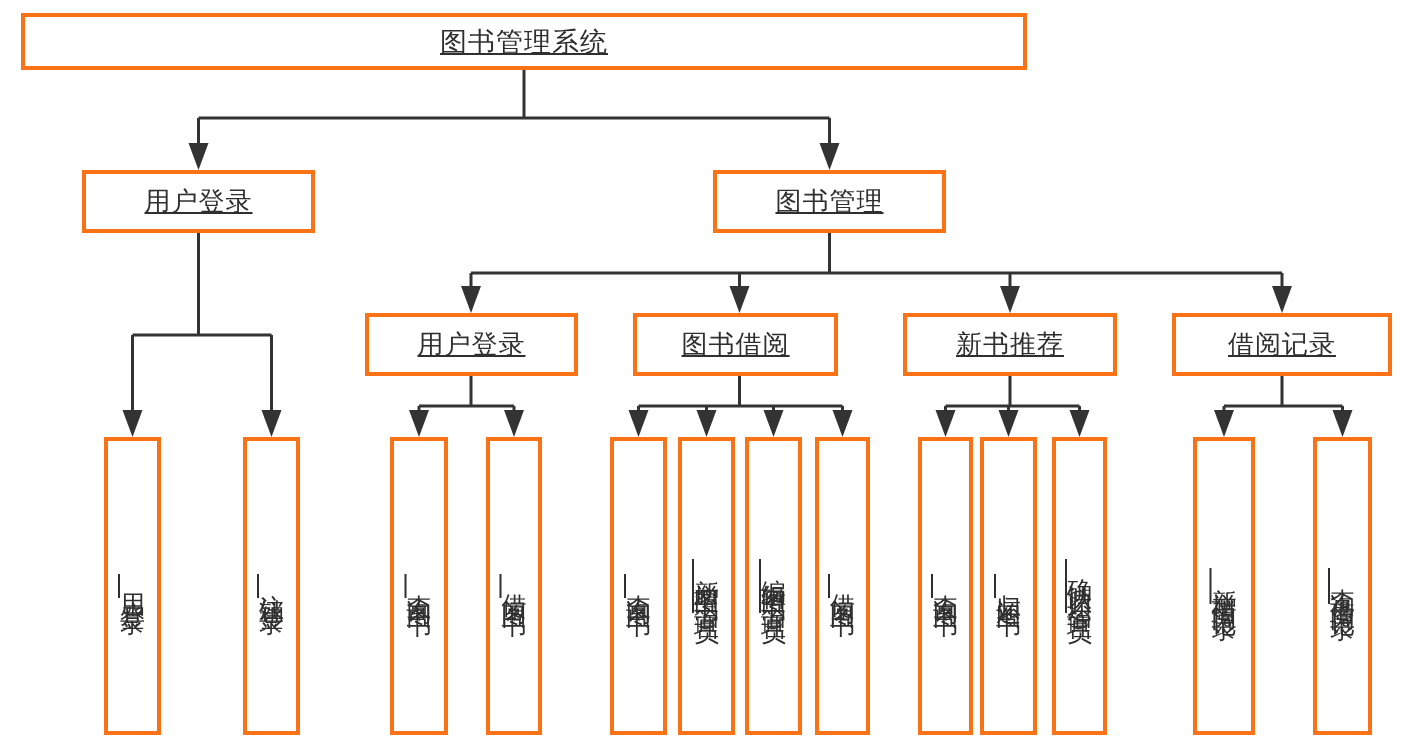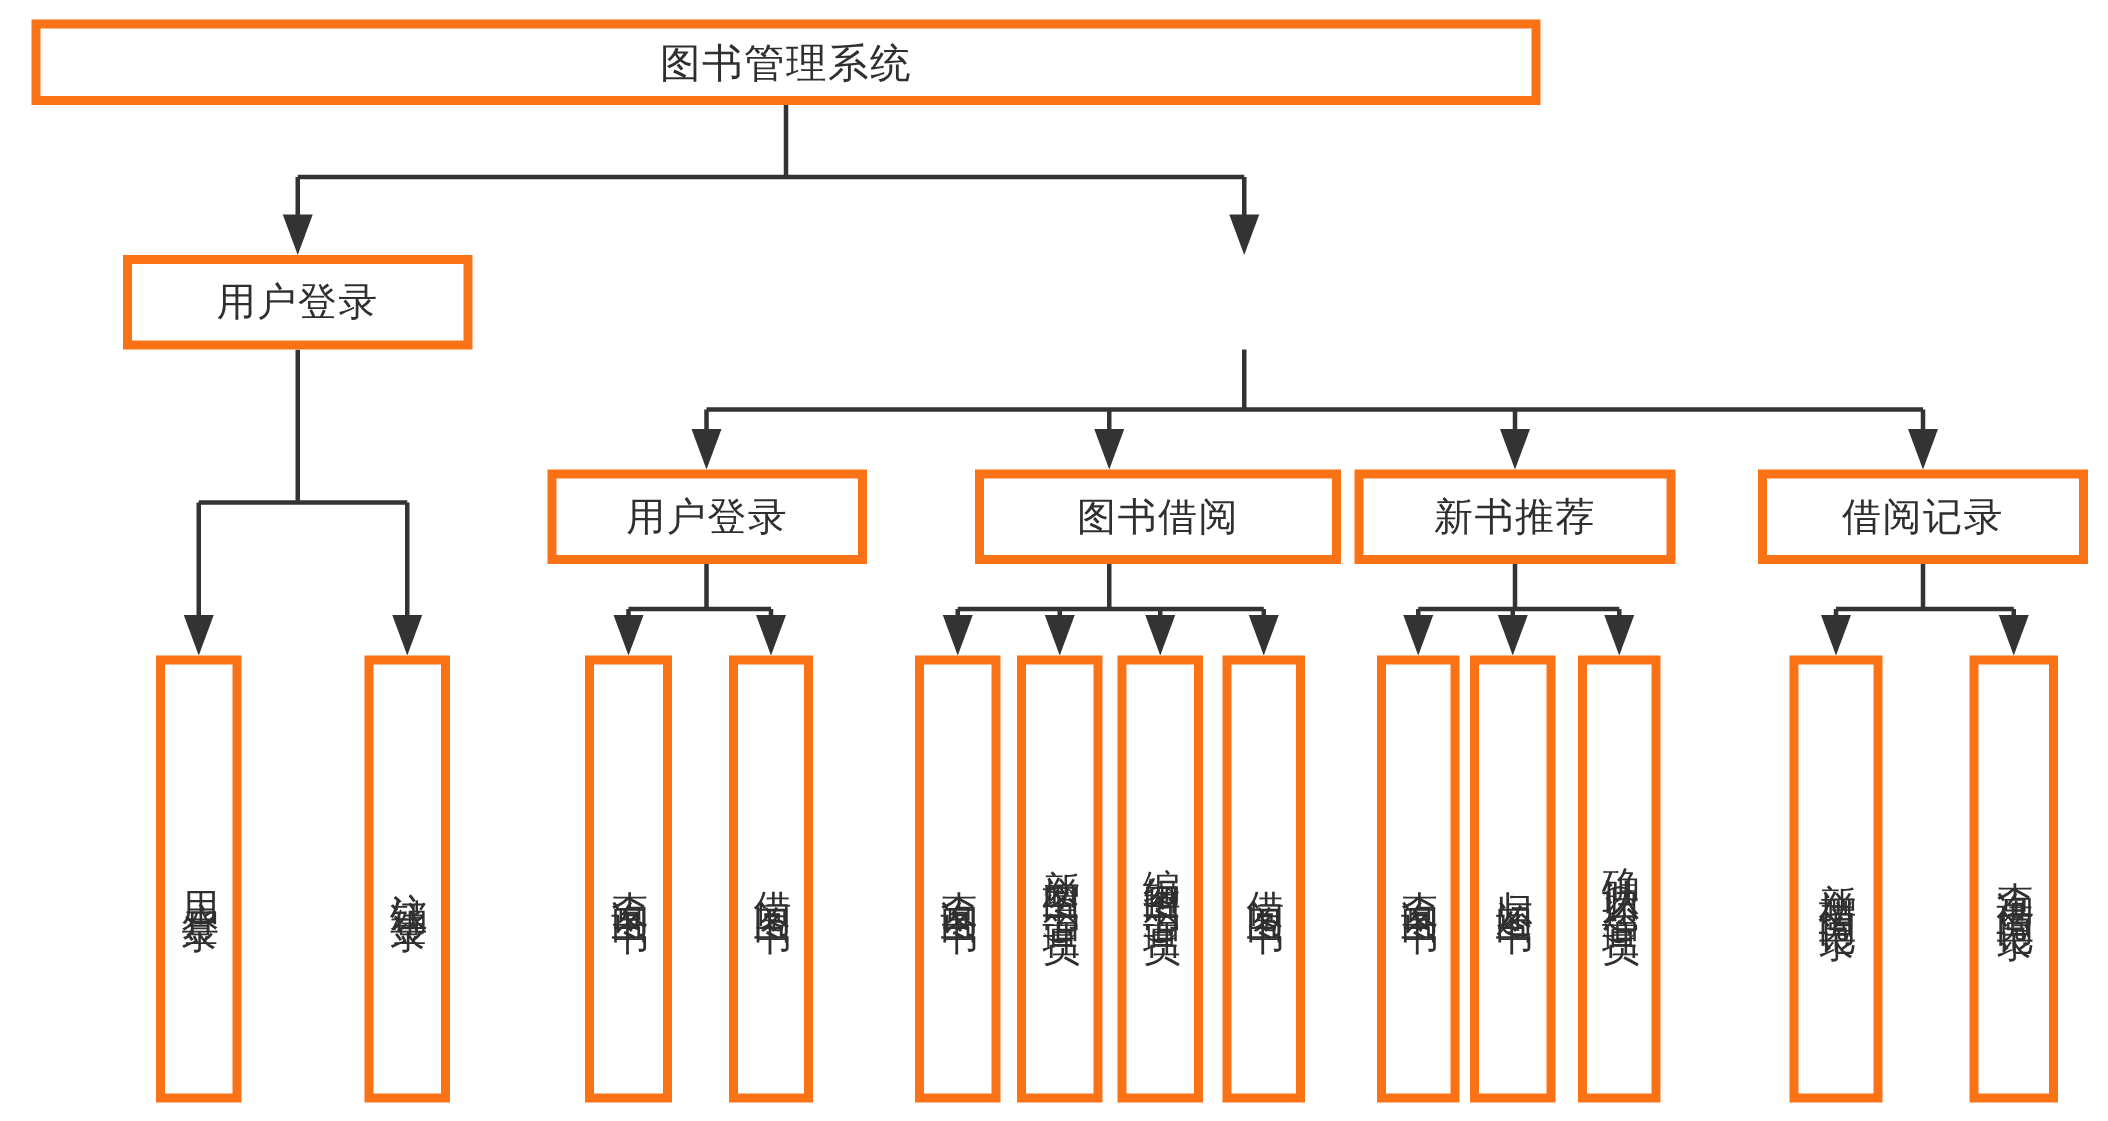--- a/index.html
+++ b/index.html
@@ -17,27 +17,28 @@
   }
   .wires {
     position: absolute;
     left: 0;
     top: 0;
     pointer-events: none;
   }
   .box {
     position: absolute;
     box-sizing: border-box;
-    border: 6px solid #f97316;
+    border: 4px solid #f97316;
     background: #ffffff;
     color: #2f2f2f;
     display: flex;
     align-items: center;
     justify-content: center;
     text-align: center;
+    text-decoration: underline;
   }
   .lvl-title { font-size: 27px; letter-spacing: 1px; }
   .lvl-mid   { font-size: 26px; letter-spacing: 1px; }
   .leaf      { font-size: 25px; }
   .leaf .vtext {
     writing-mode: vertical-rl;
     text-orientation: mixed;
     letter-spacing: 6px;
     line-height: 1;
     white-space: nowrap;
@@ -100,25 +101,28 @@
     </g>
   </svg>
 
   <div class="box lvl-title" style="left:21px; top:13px; width:1006px; height:57px;">
     <span>图书管理系统</span>
   </div>
 
   <div class="box lvl-mid" style="left:82px; top:170px; width:233px; height:63px;">
     <span>用户登录</span>
   </div>
+  <div class="box lvl-mid" style="left:713px; top:170px; width:233px; height:63px;">
+    <span>图书管理</span>
+  </div>
 
   <div class="box lvl-mid" style="left:365px; top:313px; width:213px; height:63px;">
     <span>用户登录</span>
   </div>
-  <div class="box lvl-mid" style="left:650px; top:313px; width:244px; height:63px;">
+  <div class="box lvl-mid" style="left:633px; top:313px; width:205px; height:63px;">
     <span>图书借阅</span>
   </div>
   <div class="box lvl-mid" style="left:903px; top:313px; width:214px; height:63px;">
     <span>新书推荐</span>
   </div>
   <div class="box lvl-mid" style="left:1172px; top:313px; width:220px; height:63px;">
     <span>借阅记录</span>
   </div>
 
   <div class="box leaf" style="left:104px; top:437px; width:57px; height:298px;">

